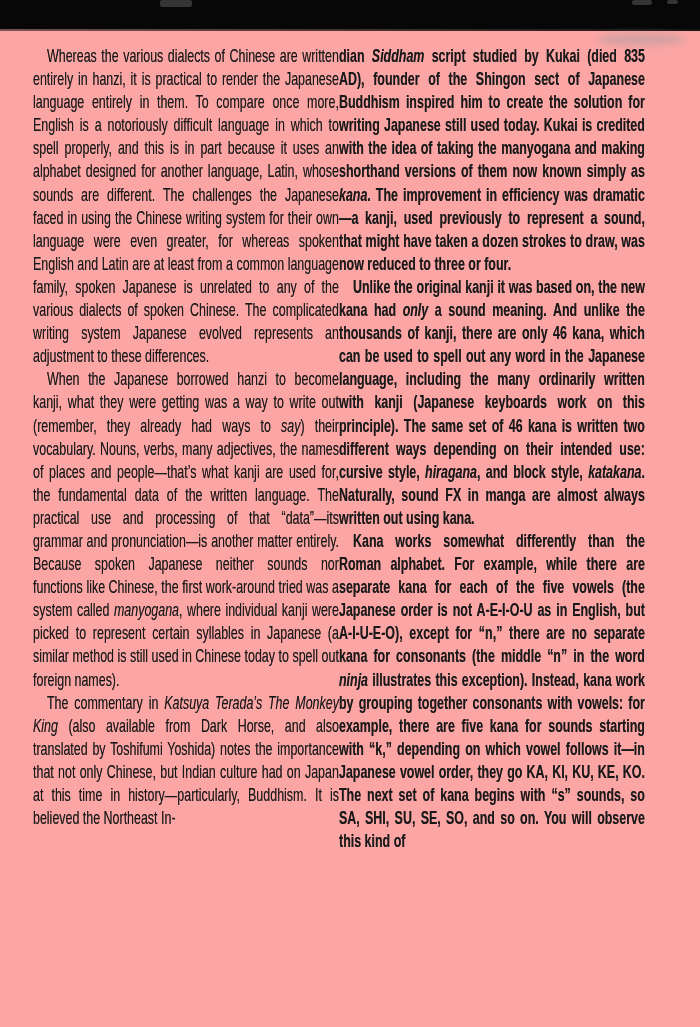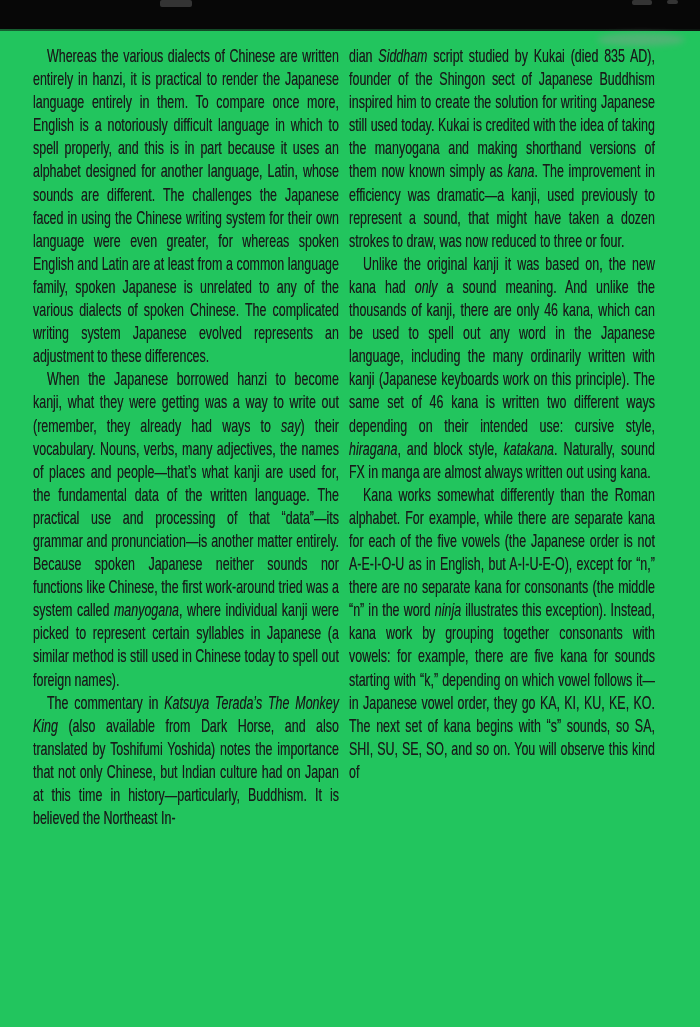--- a/index.html
+++ b/index.html
@@ -39,40 +39,40 @@
   }
   
   .col {
     position: absolute;
     top: 45px;
     height: 952px;
     width: 307px;
     overflow: hidden;
   }
   .col-left  { left: 33px; }
-  .col-right { left: 349px; }
+  .col-right { left: 339px; font-weight: bold; }
   .col-inner {
     width: 437px;
     transform: scaleX(0.70);
     transform-origin: 0 0;
     font-size: 17.8px;
     line-height: 23.1px;
     text-align: justify;
     color: #191919;
     text-shadow: 0 0 0.7px rgba(25,25,25,0.5);
     hyphens: none;
   }
   .para { margin: 0; padding: 0; }
   .para.indent { text-indent: 20px; }
   .para em { font-style: italic; }
 </style>
 </head>
 <body>
 
-<div class="page" style="background-color: #22c55e;">
+<div class="page" style="background-color: #fca5a5;">
 
   <div class="top-bar" style="background-color: rgb(7, 7, 7);">
     <div class="notch n1" style="background-color: rgb(58, 58, 58);"></div>
     <div class="notch n2" style="background-color: rgb(58, 58, 58);"></div>
     <div class="notch n3" style="background-color: rgb(58, 58, 58);"></div>
   </div>
   <div class="bar-edge"></div>
 
   <div class="smudge" style="background-color: rgb(154, 154, 154);"></div>
 

